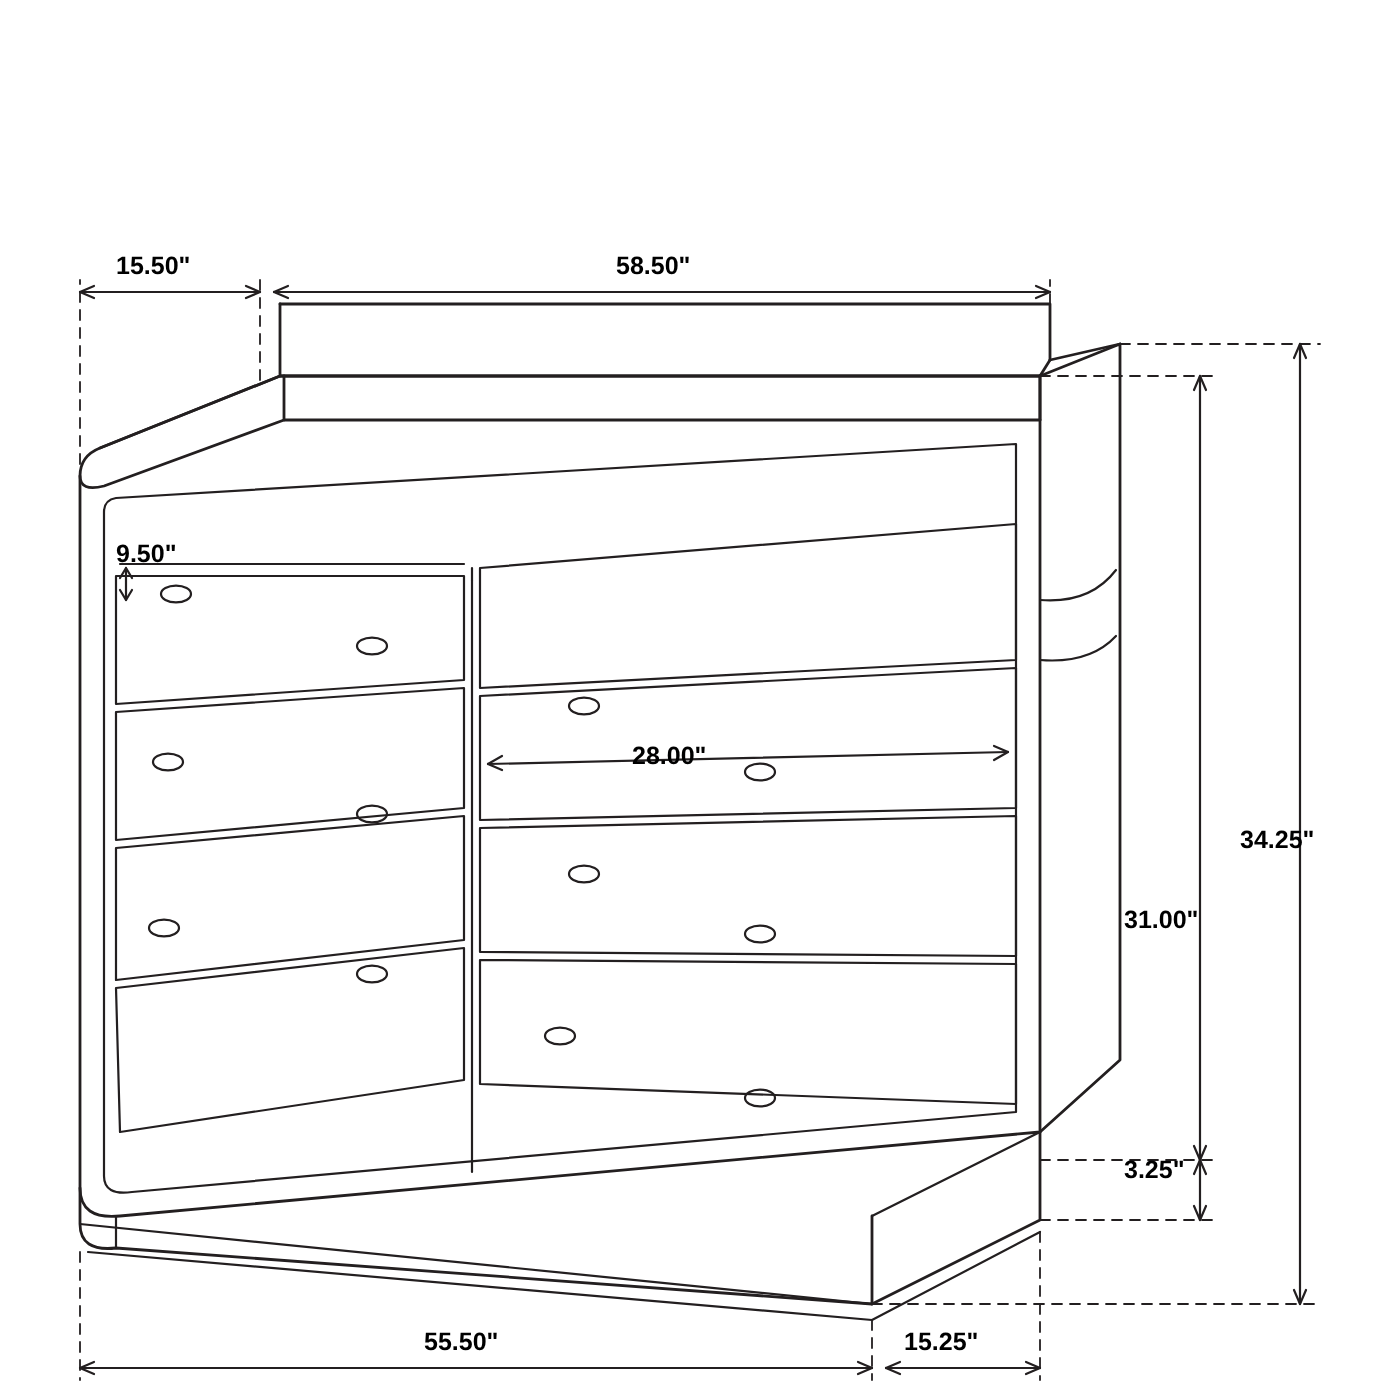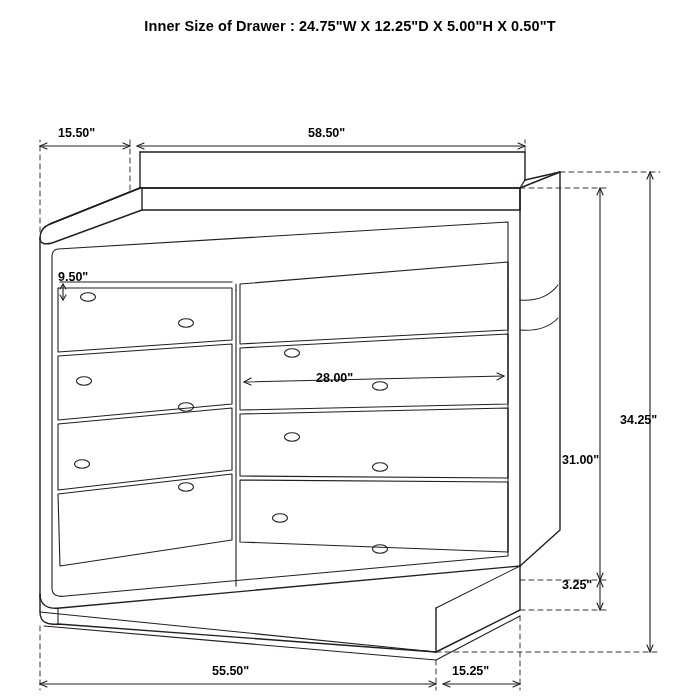--- a/index.html
+++ b/index.html
@@ -44,21 +44,20 @@
     font-weight: bold;
     color: #000;
     white-space: nowrap;
   }
 </style>
 </head>
 <body>
 
 <div id="stage">
 
-  <div class="title">Inner Size of Drawer : 24.75"W X 12.25"D X 5.00"H X 0.50"T</div>
 
   <svg class="diagram" viewBox="0 0 700 700">
     <g fill="none" stroke="#231f20" stroke-width="1.4" stroke-linejoin="round" stroke-linecap="round">
 
       <path d="M40 238
                Q40 228 50 224
                L140 188
                L520 188
                L520 566
                L60 608

